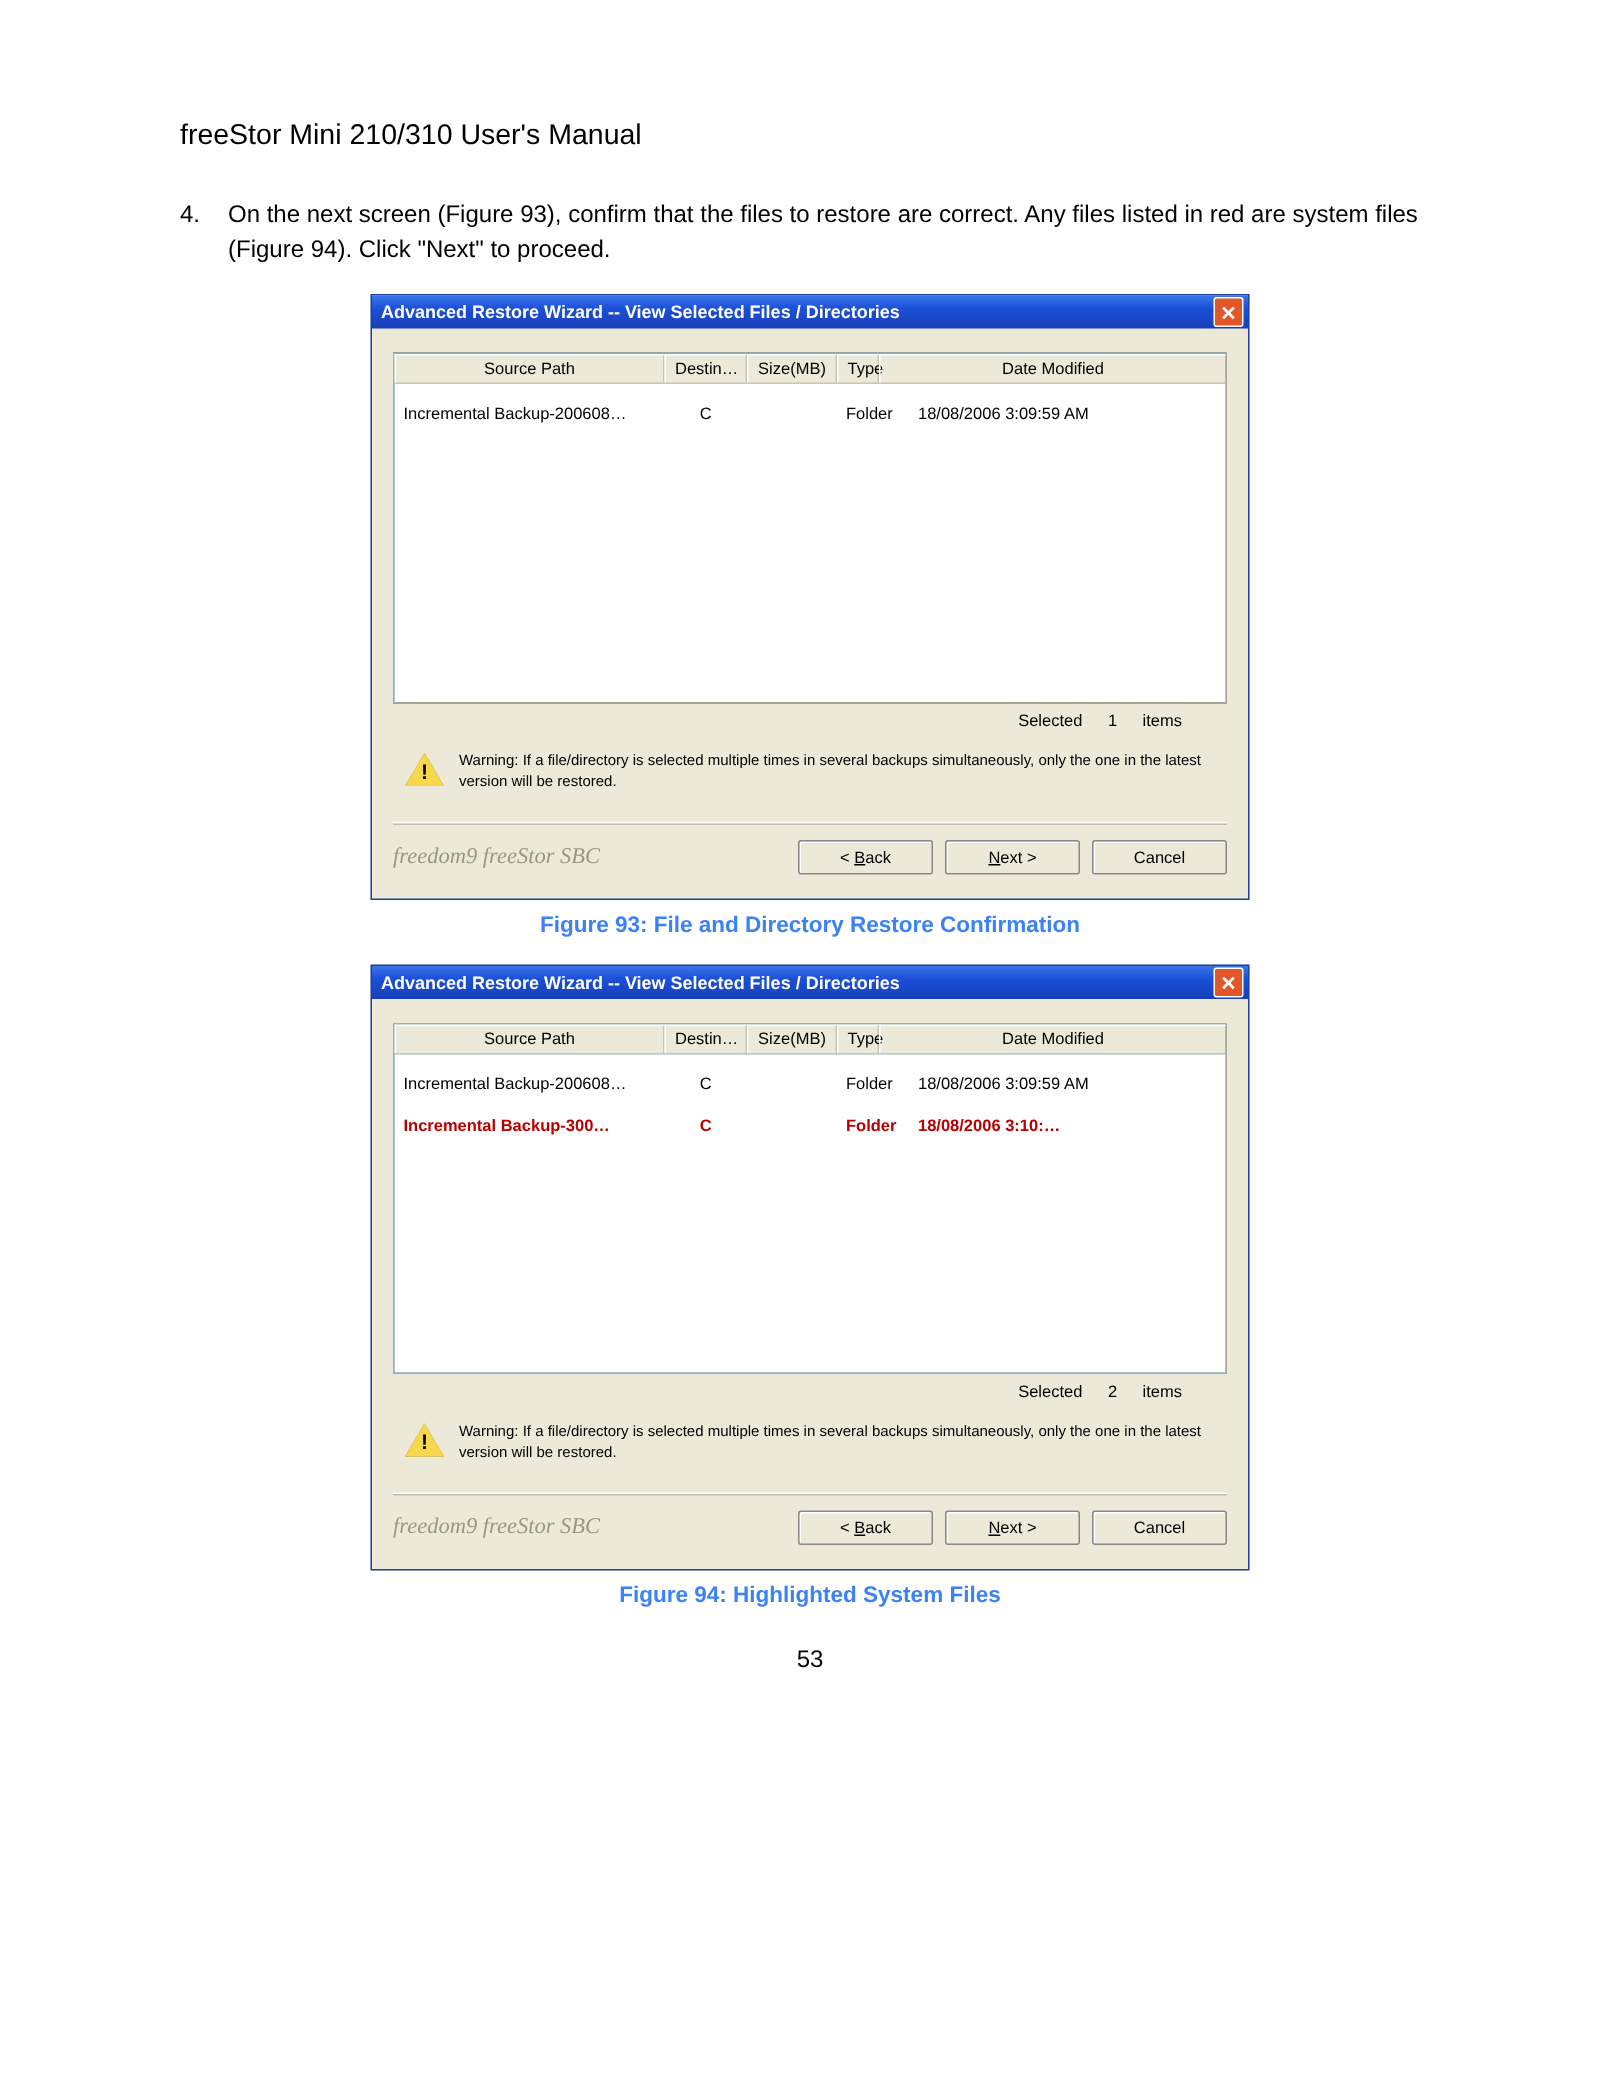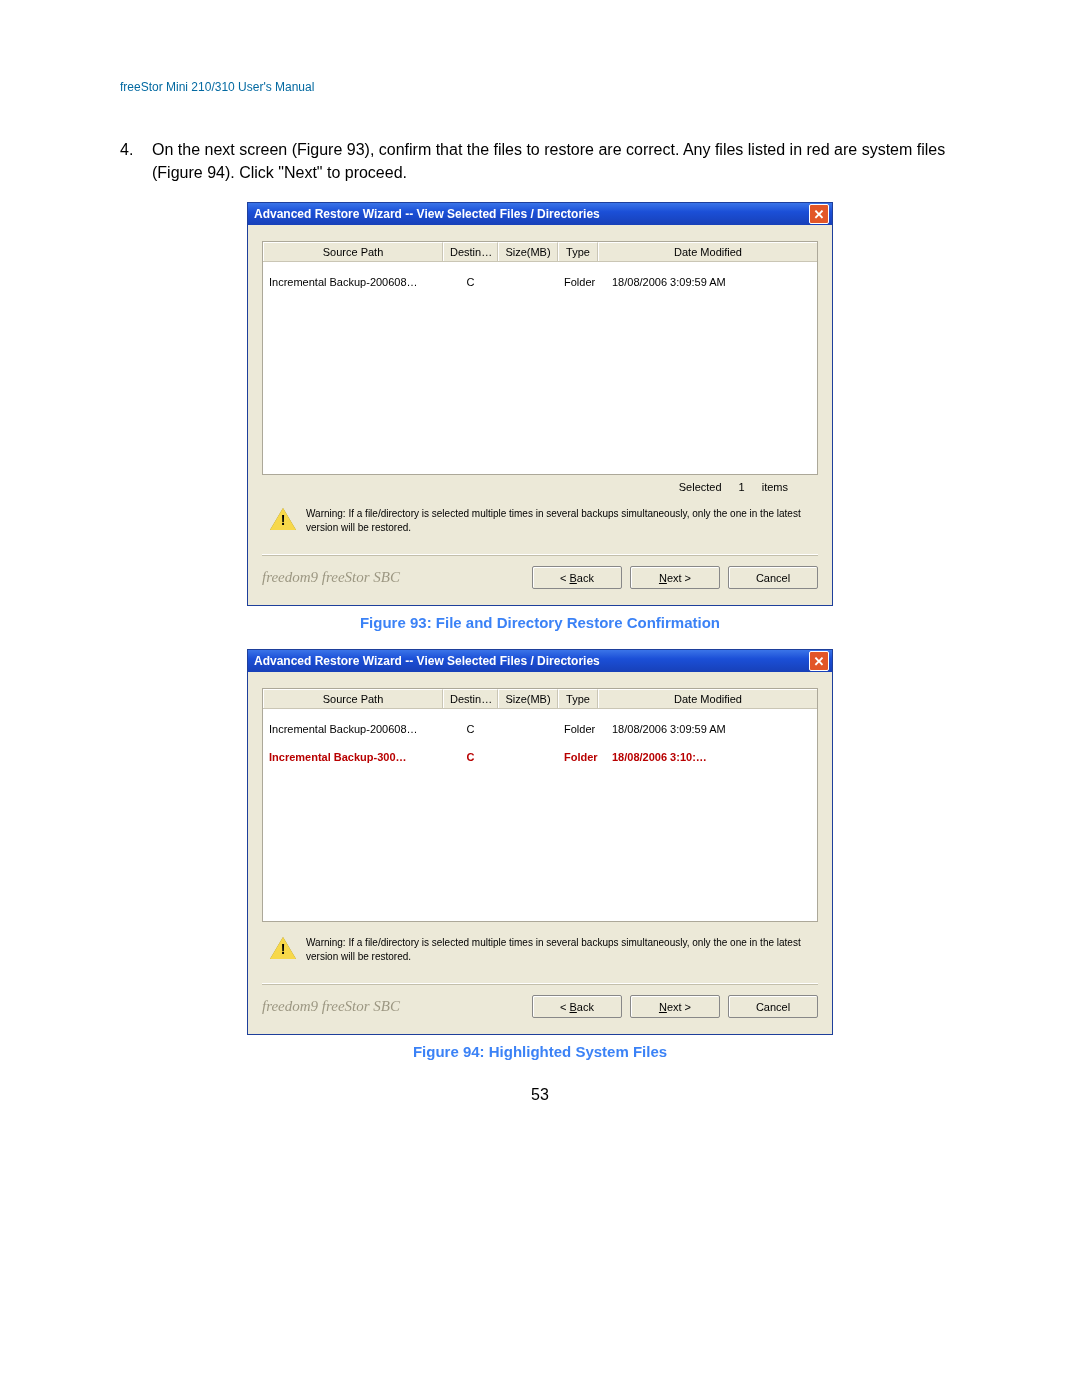--- a/index.html
+++ b/index.html
@@ -10,23 +10,23 @@
   }
   .page {
     width: 1080px;
     min-height: 1397px;
     margin: 0 auto;
     box-sizing: border-box;
     padding: 80px 120px 30px 120px;
     position: relative;
   }
   .manual-title {
-    font-size: 12px;
-    color: #0369a1;
-    margin-bottom: 44px;
+    font-size: 19px;
+    color: #000000;
+    margin-bottom: 30px;
   }
   .step-line {
     font-size: 16px;
     color: #000;
     margin-bottom: 18px;
     line-height: 1.45;
   }
   .step-wrap { display: flex; }
   .step-num { width: 32px; flex: 0 0 32px; }
   .step-text { flex: 1; }
@@ -84,21 +84,21 @@
     border-right: 1px solid #cac6b5;
     border-top: 1px solid #fff;
     border-left: 1px solid #fff;
     padding: 3px 6px;
     text-align: center;
     box-sizing: border-box;
   }
   .col-sp { width: 180px; text-align: center; }
   .col-de { width: 55px; }
   .col-sz { width: 60px; }
-  .col-ty { width: 40px; }
+  .col-ty { width: 28px; }
   .col-dm { flex: 1; border-right: none !important; }
 
   .listbody { flex: 1; background: #fff; overflow: hidden; }
   .row {
     display: flex;
     font-size: 11px;
     padding: 1px 0;
   }
   .row .cell {
     padding: 1px 6px;
@@ -304,20 +304,25 @@
           <div class="row red">
             <div class="cell cell-sp">Incremental Backup-300…</div>
             <div class="cell cell-de">C</div>
             <div class="cell cell-sz"></div>
             <div class="cell cell-ty">Folder</div>
             <div class="cell cell-dm">18/08/2006 3:10:…</div>
           </div>
         </div>
       </div>
 
+      <div class="selected-line">
+        <span>Selected</span>
+        <span class="num">2</span>
+        <span>items</span>
+      </div>
 
       <div class="warning">
         <div class="warn-icon">
           <div class="warn-triangle"></div>
           <div class="warn-ex">!</div>
         </div>
         <div class="warn-text">Warning: If a file/directory is selected multiple times in several backups simultaneously, only the one in the latest version will be restored.</div>
       </div>
 
       <div class="dlg-divider"></div>

